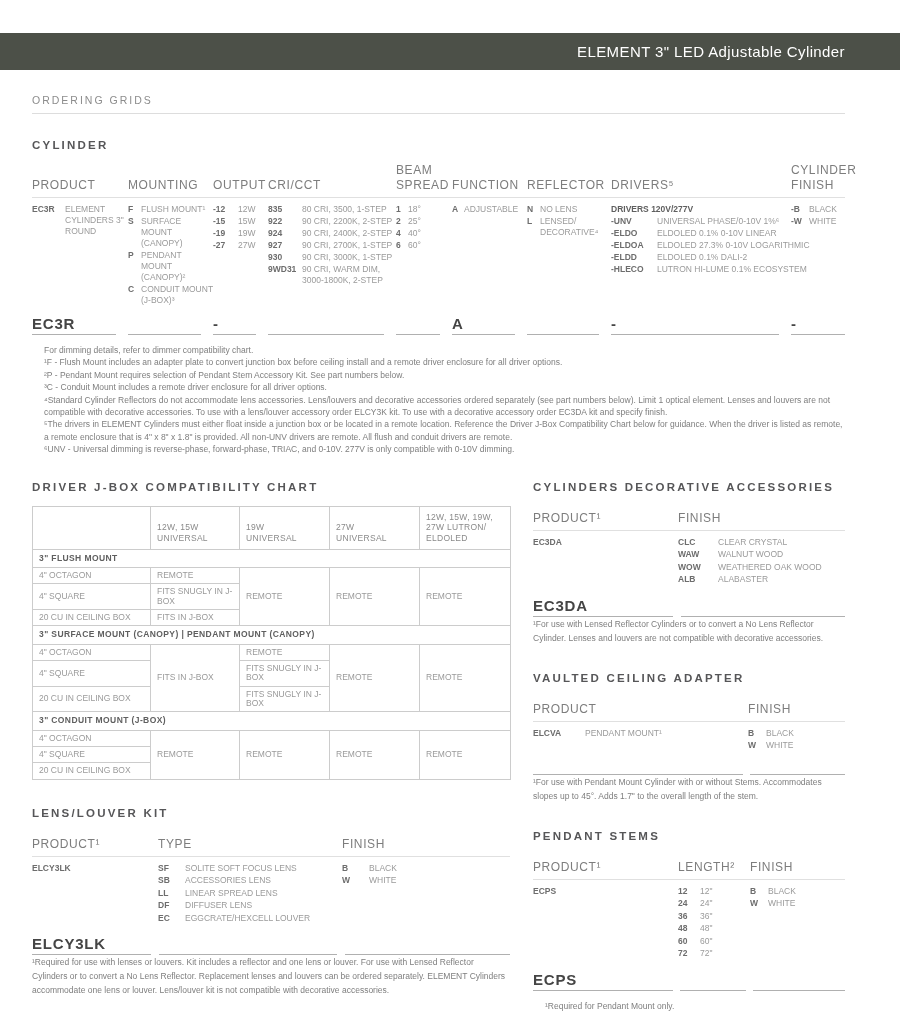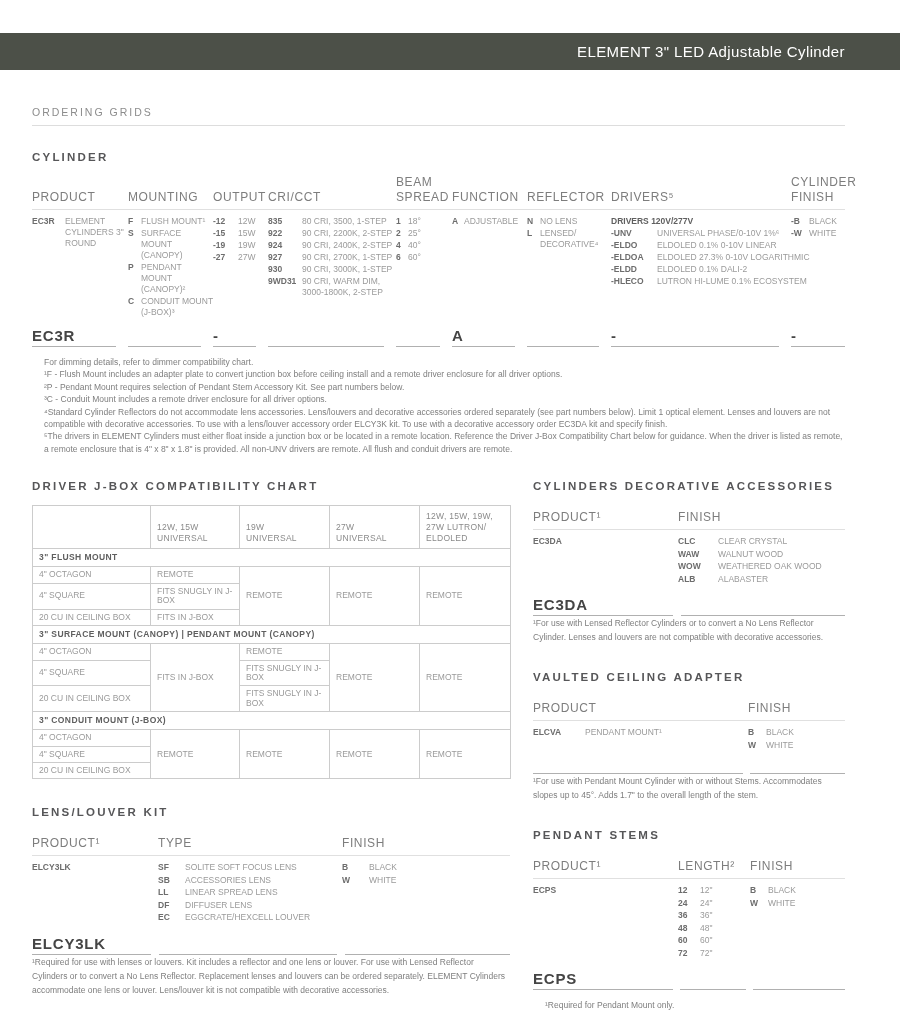--- a/index.html
+++ b/index.html
@@ -8,21 +8,21 @@
     width:900px; min-height:1021px; background:#ffffff;
     font-family:"Liberation Sans", sans-serif; color:#9a9a9a;
   }
   .topbar {
     margin-top:33px; height:37px; background:#4c5048; color:#fff;
     display:flex; align-items:center; justify-content:flex-end;
     padding-right:55px; font-size:15px; letter-spacing:.4px;
   }
   .content { padding:0 55px 14px 32px; }
 
-  .ordering { margin-top:36px; }
+  .ordering { margin-top:24px; }
   .ordering .lab { font-size:10.5px; letter-spacing:2px; color:#8c8c8c; }
   hr.rule { border:0; border-top:1px solid #ddd; margin:7px 0 0 0; }
 
   .sec-title { font-size:11.5px; font-weight:700; letter-spacing:2.2px; color:#565658; }
   .mt-cyl { margin-top:25px; }
 
   
   .cgrid { display:grid; grid-template-columns:96px 85px 55px 128px 56px 75px 84px 180px 54px; }
   .cgrid-headers { margin-top:12px; align-items:end; }
   .chead { font-size:12px; color:#7d7d7d; letter-spacing:.6px; white-space:pre-line; line-height:1.25; }
@@ -266,20 +266,21 @@
   </div>
 
   <div class="footnotes">
 
   <div class="fn">For dimming details, refer to dimmer compatibility chart.</div>
       <div class="fn">¹F - Flush Mount includes an adapter plate to convert junction box before ceiling install and a remote driver enclosure for all driver options.</div>
       <div class="fn">²P - Pendant Mount requires selection of Pendant Stem Accessory Kit. See part numbers below.</div>
       <div class="fn">³C - Conduit Mount includes a remote driver enclosure for all driver options.</div>
       <div class="fn">⁴Standard Cylinder Reflectors do not accommodate lens accessories. Lens/louvers and decorative accessories ordered separately (see part numbers below). Limit 1 optical element. Lenses and louvers are not compatible with decorative accessories. To use with a lens/louver accessory order ELCY3K kit. To use with a decorative accessory order EC3DA kit and specify finish.</div>
       <div class="fn">⁵The drivers in ELEMENT Cylinders must either float inside a junction box or be located in a remote location. Reference the Driver J-Box Compatibility Chart below for guidance. When the driver is listed as remote, a remote enclosure that is 4" x 8" x 1.8" is provided. All non-UNV drivers are remote. All flush and conduit drivers are remote.</div>
+      <div class="fn">⁶UNV - Universal dimming is reverse-phase, forward-phase, TRIAC, and 0-10V. 277V is only compatible with 0-10V dimming.</div>
     </div>
 
   <div class="twocol">
 
     <div class="leftcol">
 
       <div class="sec-title">DRIVER J-BOX COMPATIBILITY CHART</div>
       <table class="jbox">
         <colgroup>
           <col style="width:118px">

